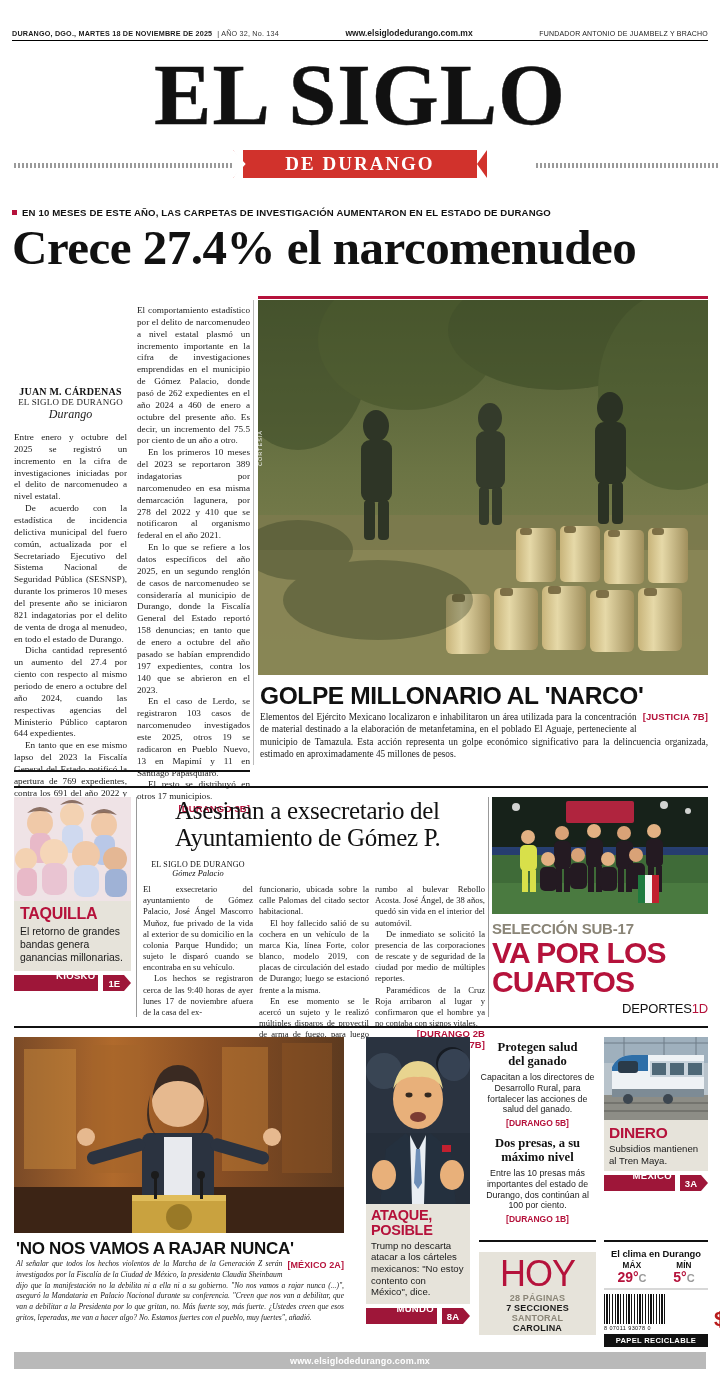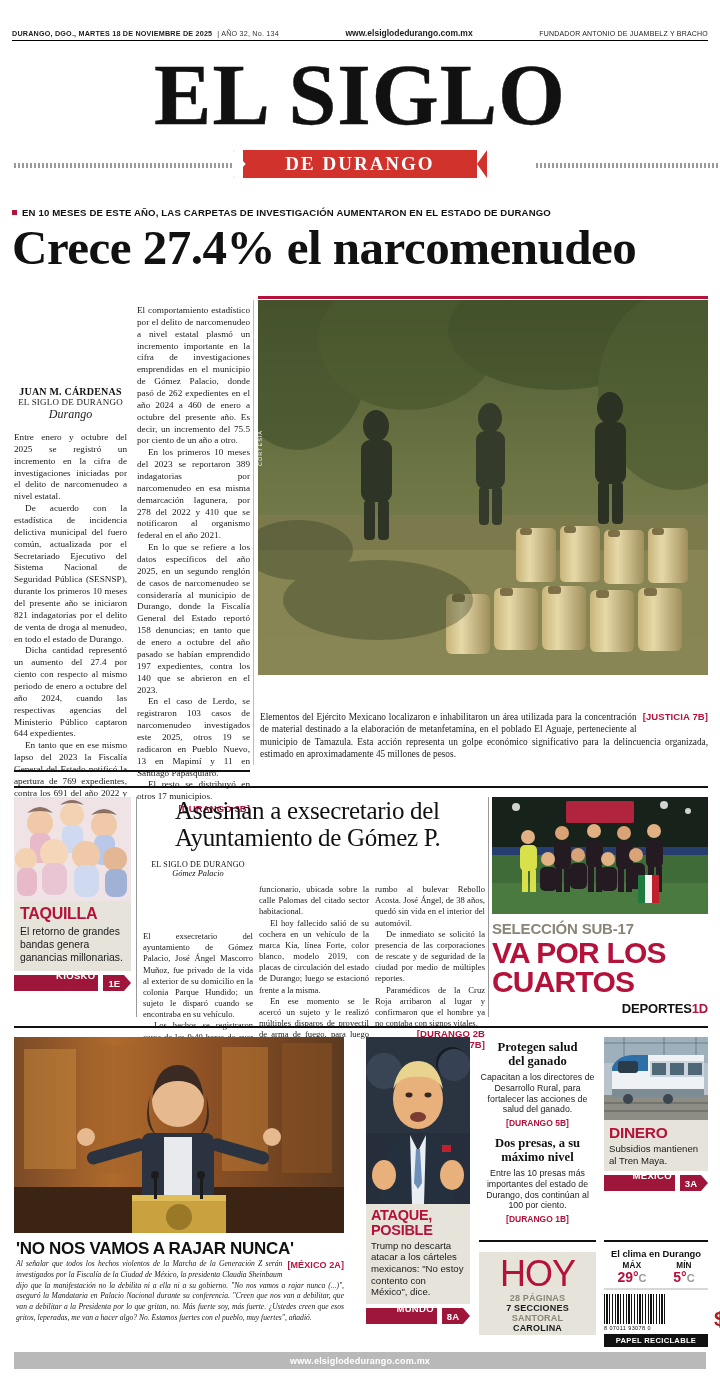--- a/index.html
+++ b/index.html
@@ -213,21 +213,21 @@
   .art2-head {
     position: absolute; left: 143px; top: 797px; width: 344px;
     font-family: "Liberation Serif", serif; font-weight: 400;
     font-size: 25px; line-height: 1.08; letter-spacing: -0.3px; color: #111; margin-left: 32px;
   }
   .art2-byline {
     position: absolute; left: 143px; top: 860px; width: 110px; text-align: center;
   }
   .art2-byline .org { font-family: "Liberation Serif", serif; font-size: 8px; letter-spacing: .2px; }
   .art2-byline .place { font-family: "Liberation Serif", serif; font-style: italic; font-size: 8.4px; text-align: center; }
-  .art2-c1 { position: absolute; left: 143px; top: 884px; width: 110px; margin-top: 47px; }
+  .art2-c1 { position: absolute; left: 143px; top: 884px; width: 110px; }
   .art2-c2 { position: absolute; left: 259px; top: 884px; width: 110px; }
   .art2-c3 { position: absolute; left: 375px; top: 884px; width: 110px; }
   .art2-c1 .col-body, .art2-c2 .col-body, .art2-c3 .col-body { font-size: 8.6px; line-height: 1.30; }
   .jump-center { text-align: right; text-indent: 0 !important; line-height: 1.1; }
 
   
   .sports {
     position: absolute; left: 492px; top: 797px; width: 216px;
   }
   .sports-photo {
@@ -236,21 +236,21 @@
   }
   .sports-kicker {
     margin-top: 6px; color: #8a8577; font-weight: 700; font-size: 15px;
     letter-spacing: -0.2px;
   }
   .sports-title {
     color: #b5123b; font-weight: 700; font-size: 30px; line-height: 0.98;
     letter-spacing: -0.8px; margin-top: 1px;
   }
   .sports-tag {
-    text-align: right; margin-top: 4px; font-weight: 700; font-size: 13px;
+    text-align: right; margin-top: 4px; font-weight: 400; font-size: 13px;
     letter-spacing: -0.2px;
   }
   .sports-tag .num { color: #b5123b; }
 
   
   .shein-photo {
     position: absolute; left: 14px; top: 1037px; width: 330px; height: 196px;
     overflow: hidden; background: #5b4636;
   }
   .shein-title {
@@ -480,20 +480,21 @@
         <rect x="194" y="294" width="13" height="8" rx="3"></rect>
       </g>
       <g opacity="0.35" fill="#2f3a20">
         <ellipse cx="120" cy="300" rx="95" ry="40"></ellipse>
         <ellipse cx="40" cy="250" rx="55" ry="30"></ellipse>
       </g>
     </svg>
     <div class="photo-credit">CORTESÍA</div>
   </div>
 
+  <div class="lead-cap-title">GOLPE MILLONARIO AL 'NARCO'</div>
   <div class="lead-cap-body">
     <span class="jump-tag">[JUSTICIA 7B]</span>
     <span>Elementos del Ejército Mexicano localizaron e inhabilitaron un área utilizada para la concentración de material destinado a la elaboración de metanfetamina, en el poblado El Aguaje, perteneciente al municipio de Tamazula. Esta acción representa un golpe económico significativo para la delincuencia organizada, estimado en aproximadamente 45 millones de pesos.</span>
   </div>
 
   <div class="kiosko">
     <div class="kiosko-photo">
       <svg width="117" height="104" viewBox="0 0 117 104" preserveAspectRatio="none">
         <rect width="117" height="104" fill="#efe3e6"></rect>
         <g>

